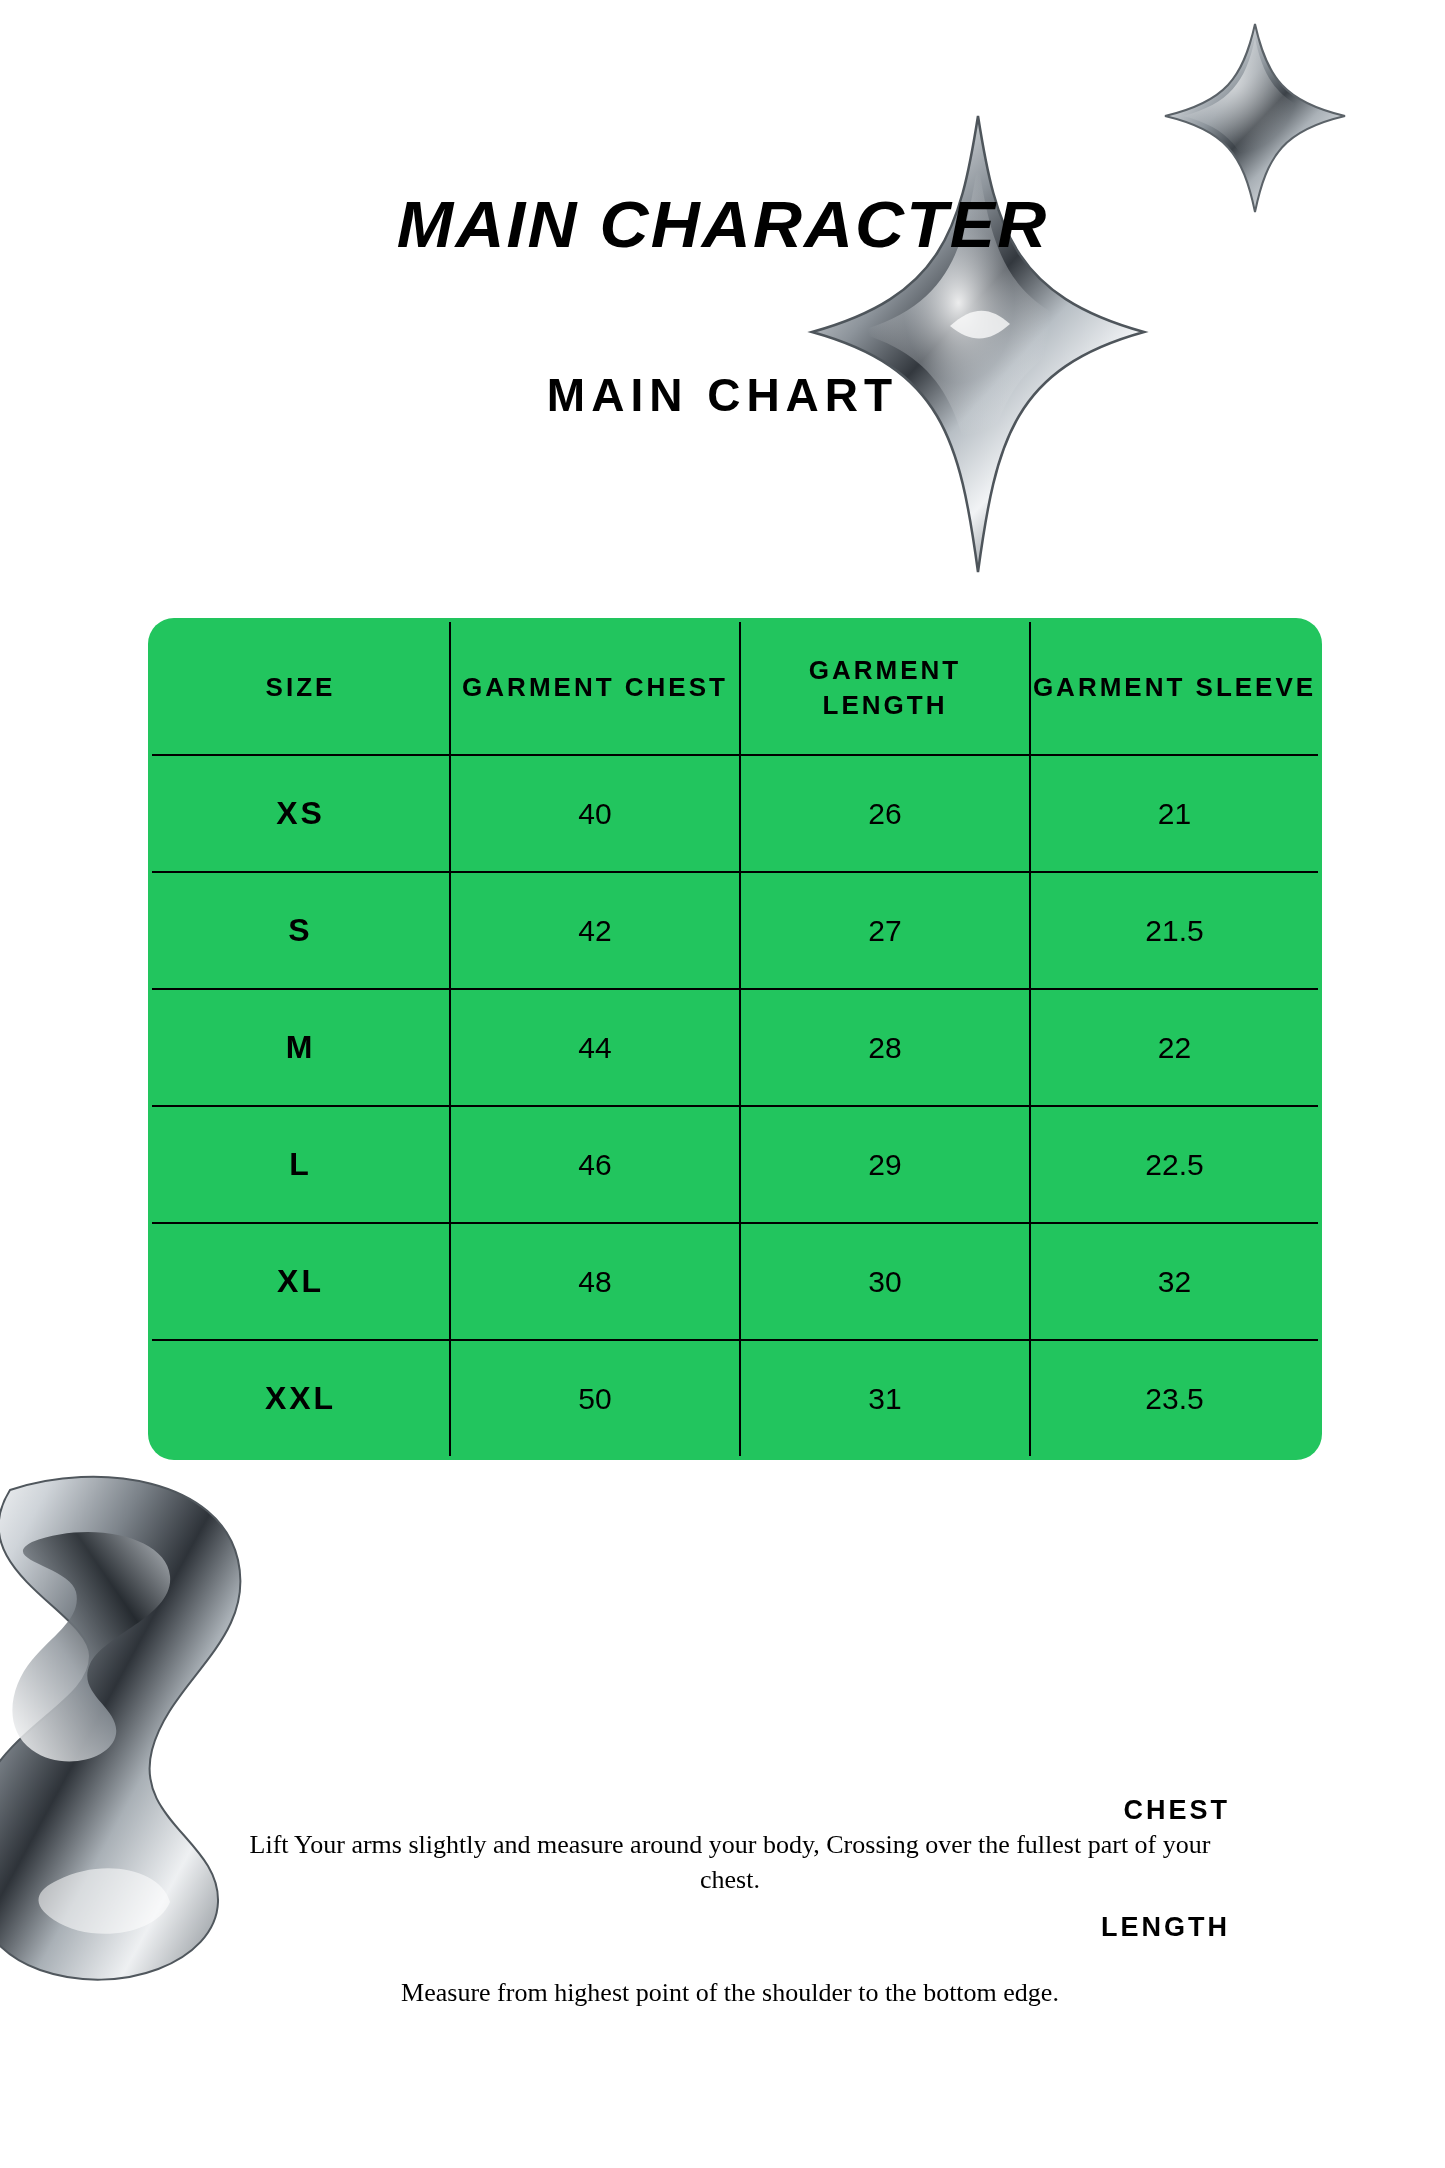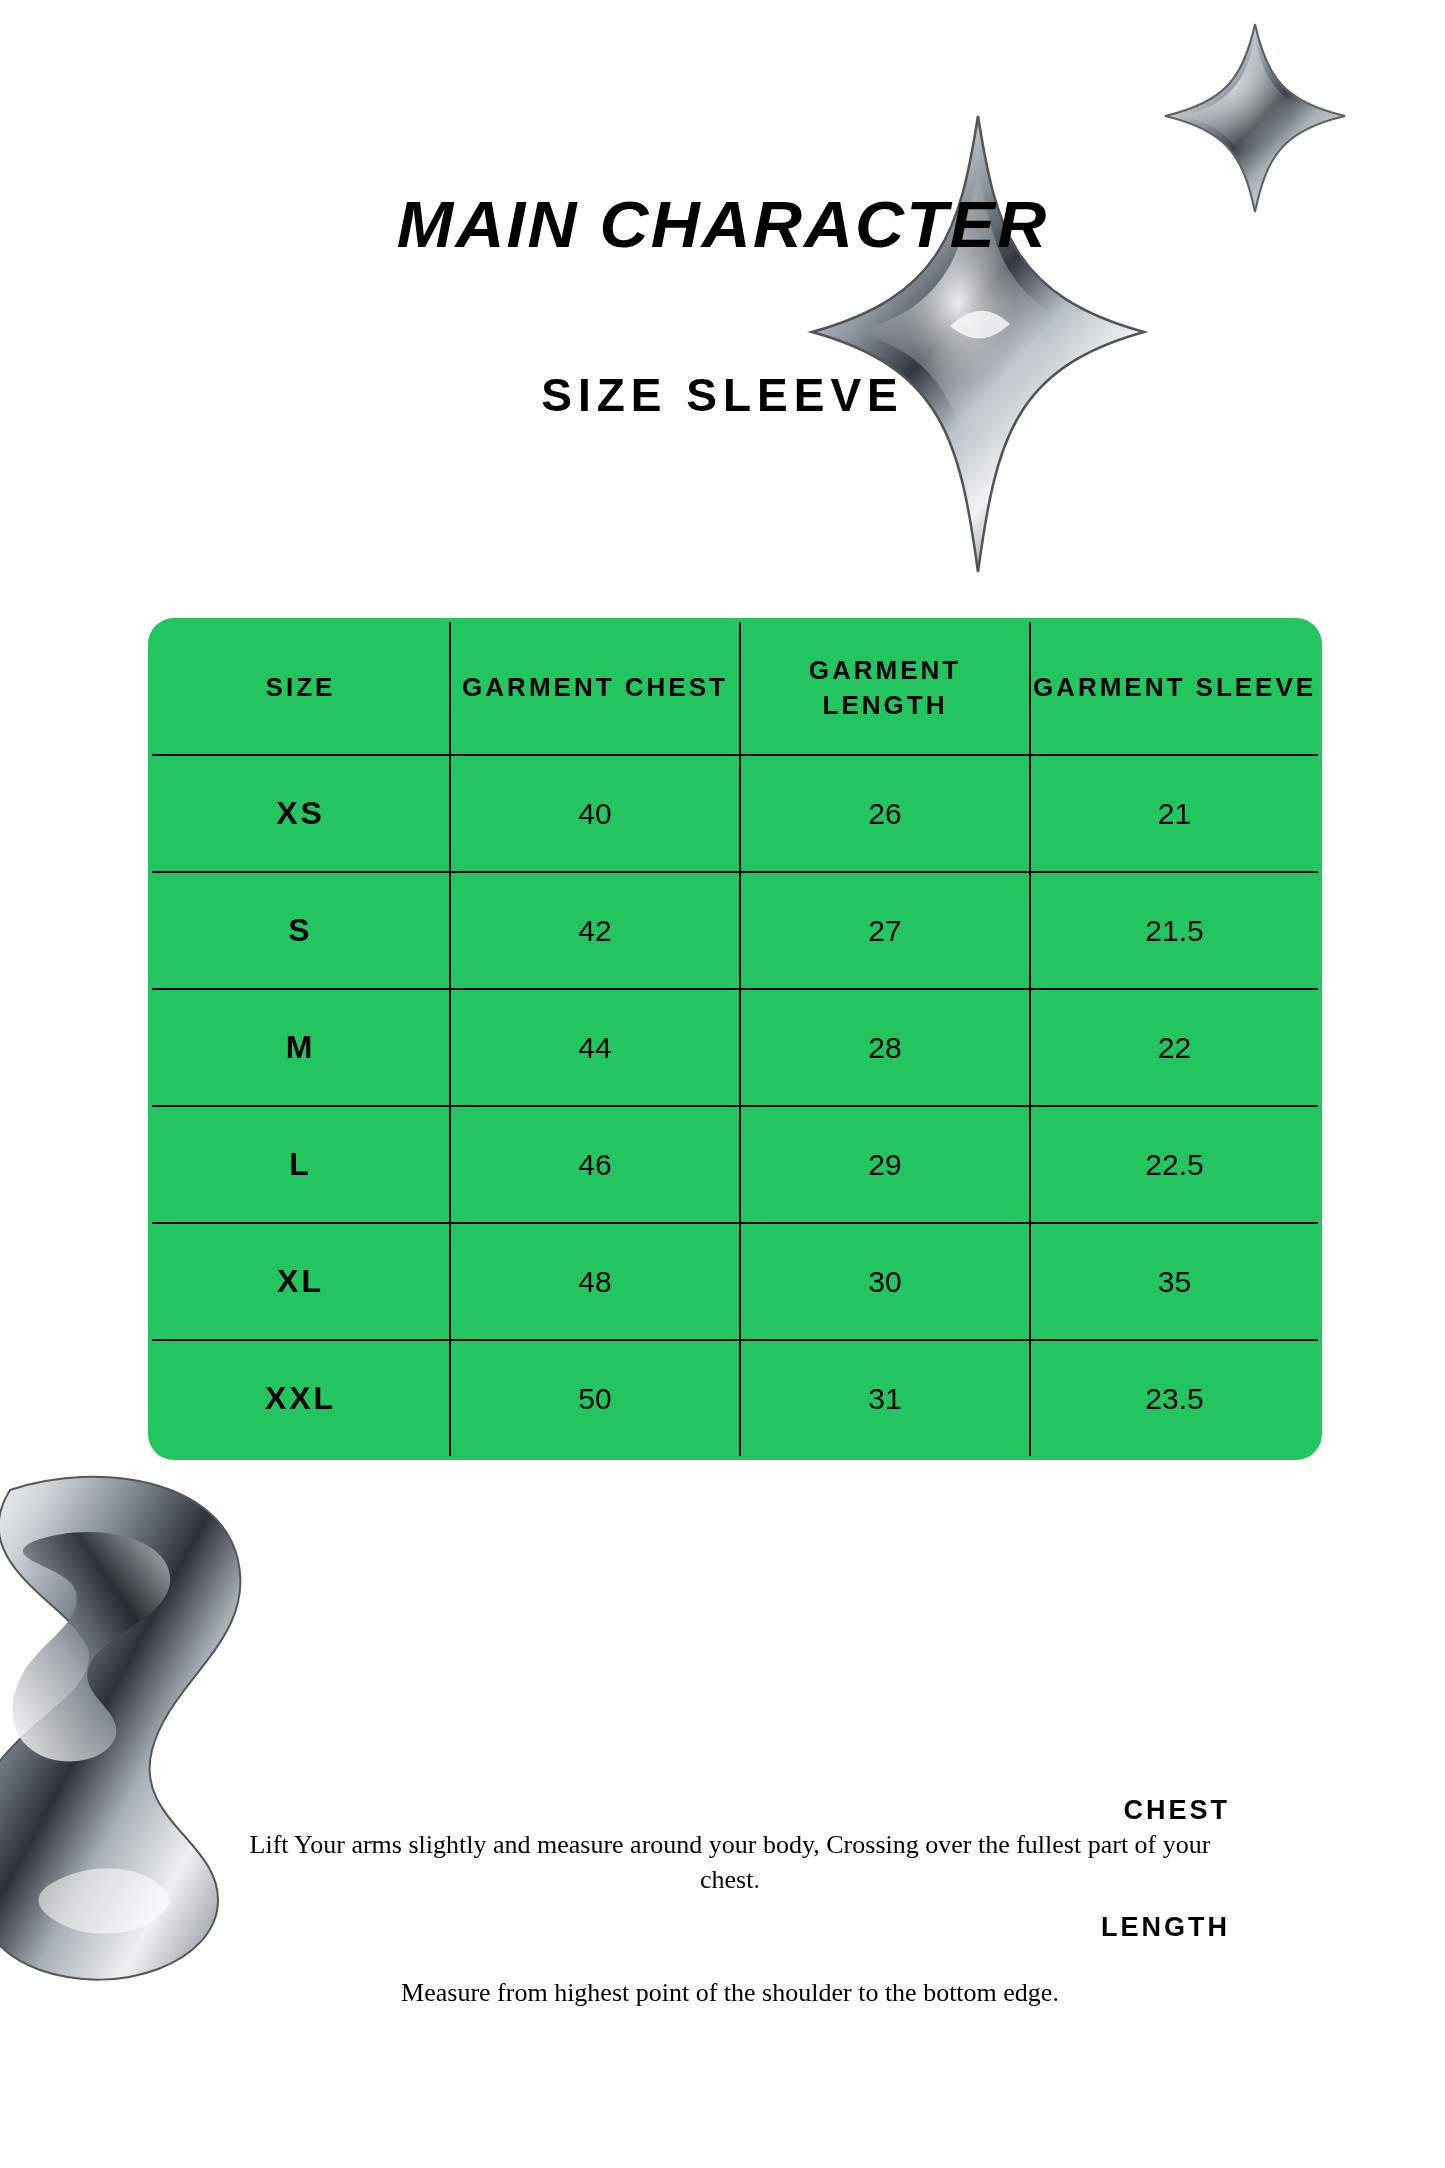--- a/index.html
+++ b/index.html
@@ -222,21 +222,21 @@
              C106 244 150 258 146 284
              C142 310 92 322 62 300
              C32 278 40 236 62 210
              C84 184 112 168 106 142
              C100 116 28 110 62 92 Z" fill="url(#blobInner)" opacity="0.85"></path>
     <path d="M88 430 C132 408 190 418 200 452 C186 486 120 494 84 470 C60 454 66 440 88 430 Z" fill="#ffffff" opacity="0.55"></path>
   </svg>
 </div>
 
 <div class="brand-title">MAIN CHARACTER</div>
-<div class="sub-title">SIZE SLEEVE</div>
+<div class="sub-title">MAIN CHART</div>
 
 <div class="table-wrap">
   <table class="size-chart">
     <colgroup>
       <col class="c1">
         <col class="c2">
         <col class="c3">
         <col class="c4">
     </colgroup>
     <thead>
@@ -269,21 +269,21 @@
       <tr>
         <td class="size-cell">L</td>
         <td class="val-cell">46</td>
         <td class="val-cell">29</td>
         <td class="val-cell">22.5</td>
       </tr>
       <tr>
         <td class="size-cell">XL</td>
         <td class="val-cell">48</td>
         <td class="val-cell">30</td>
-        <td class="val-cell">35</td>
+        <td class="val-cell">32</td>
       </tr>
       <tr>
         <td class="size-cell">XXL</td>
         <td class="val-cell">50</td>
         <td class="val-cell">31</td>
         <td class="val-cell">23.5</td>
       </tr>
     </tbody>
   </table>
 </div>

